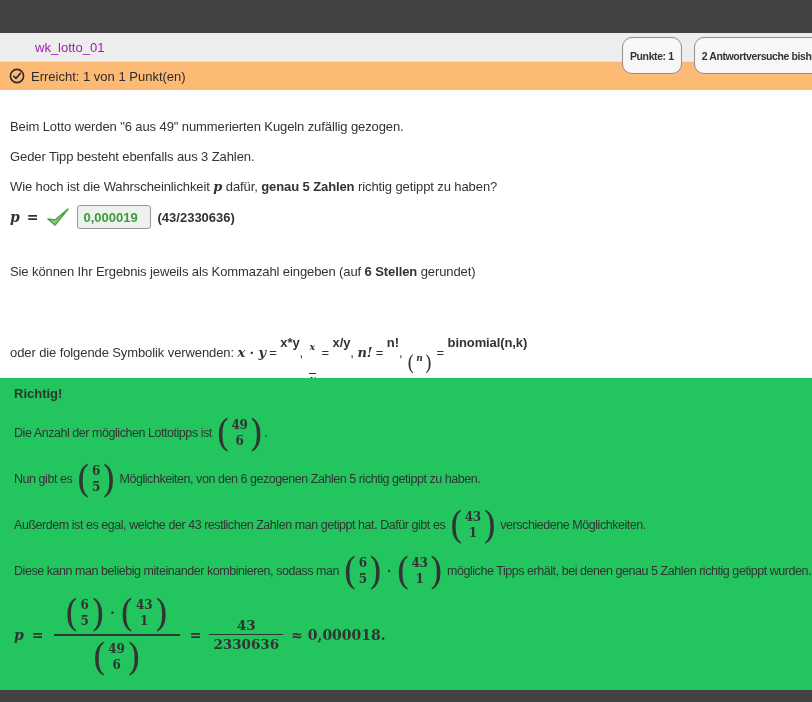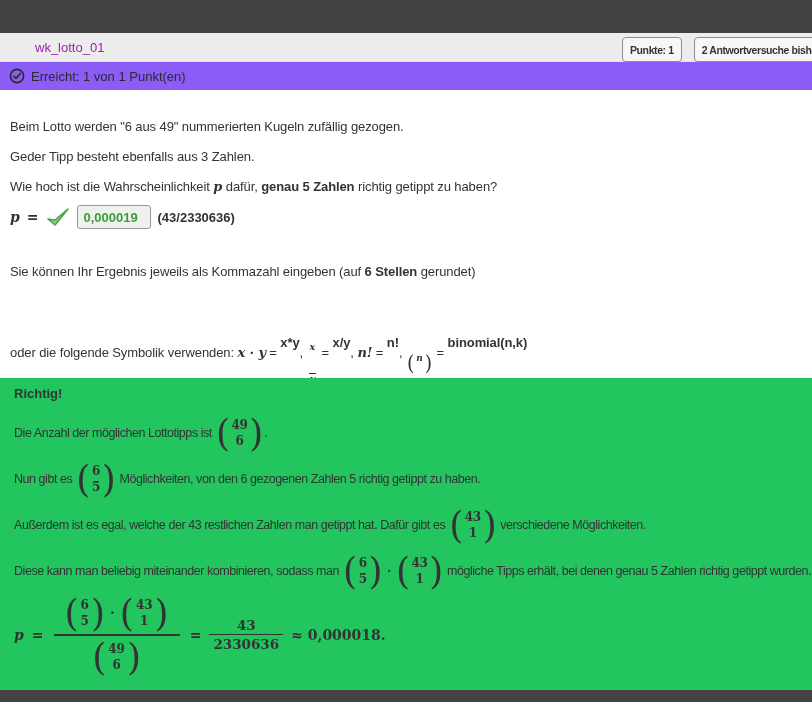--- a/index.html
+++ b/index.html
@@ -4,24 +4,24 @@
 <style>
   html,body{margin:0;padding:0;overflow:hidden;}
   .page{position:relative;width:812px;height:702px;background:#ffffff;overflow:hidden;
         font-family:"Liberation Sans",sans-serif;font-size:13px;color:#333;}
   .topbar{height:33px;background:#434343;}
   .bottombar{position:absolute;left:0;bottom:0;width:812px;height:12px;background:#434343;}
   .titlebar{position:relative;height:29px;background:#ededed;display:flex;align-items:center;
             padding:0 10px;box-sizing:border-box;border-bottom:1px solid #e2e2e2;}
   .title{font-weight:normal;font-size:13px;color:#a21caf;margin-left:25px;}
   .badges{position:absolute;left:622px;top:4px;display:flex;gap:12px;}
-  .pill{display:inline-flex;align-items:center;height:19px;padding:2px 7px;border:1px solid #8f8f8f;
-        border-radius:4px;background:#f7f7f7;font-size:10.5px;font-weight:bold;color:#333;
+  .pill{display:inline-flex;align-items:center;height:19px;padding:8px 7px;border:1px solid #8f8f8f;
+        border-radius:10px;background:#f7f7f7;font-size:10.5px;font-weight:bold;color:#333;
         letter-spacing:-0.4px;white-space:nowrap;}
-  .statusbar{height:28px;background:#8b5cf6;display:flex;align-items:center;gap:6px;
+  .statusbar{height:28px;background:#fdba74;display:flex;align-items:center;gap:6px;
              padding:0 9px;box-sizing:border-box;}
   .statusbar .stext{font-size:13px;color:#2b2b2b;}
 
   .main{height:288px;box-sizing:border-box;padding:29px 10px 0;overflow:hidden;background:#fff;}
   .q{margin:0 0 14px;line-height:16px;letter-spacing:-0.1px;}
   .q3{margin-bottom:10px;}
   .ws{white-space:pre-wrap;}
   .mvar{font-family:"DejaVu Serif",serif;font-style:italic;font-weight:bold;}
   .mup{font-family:"DejaVu Serif",serif;font-weight:bold;}
 

